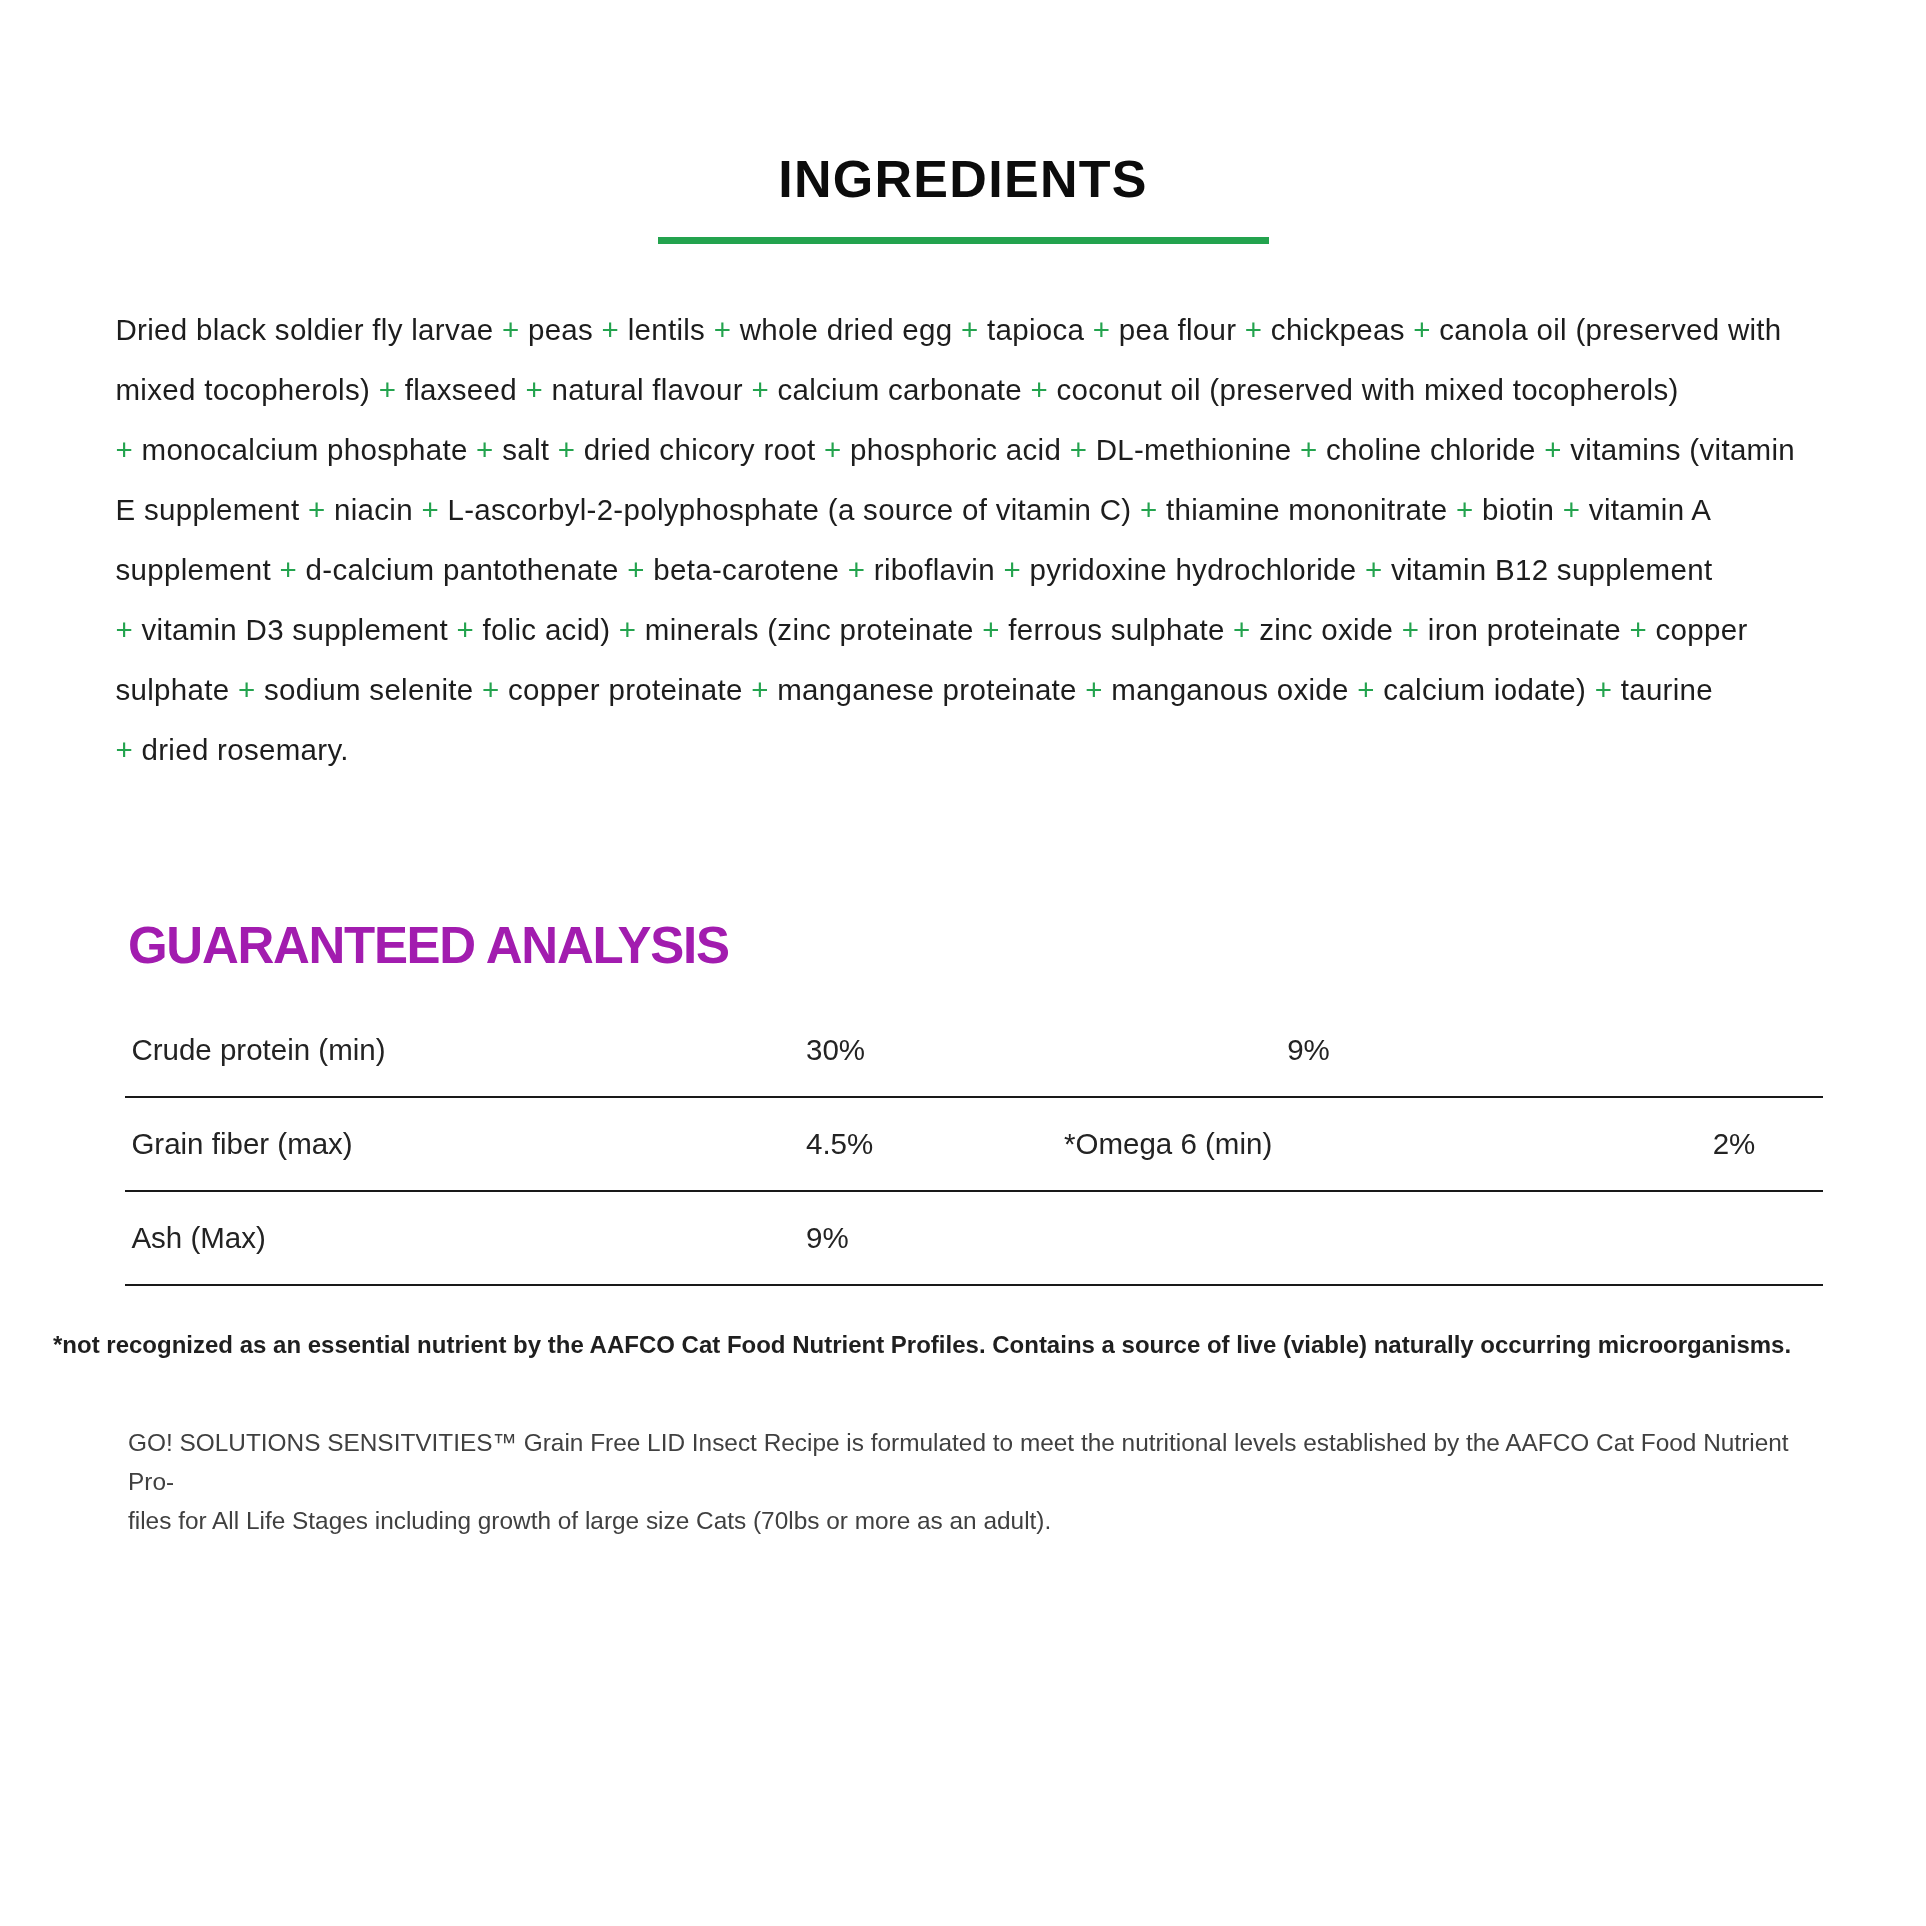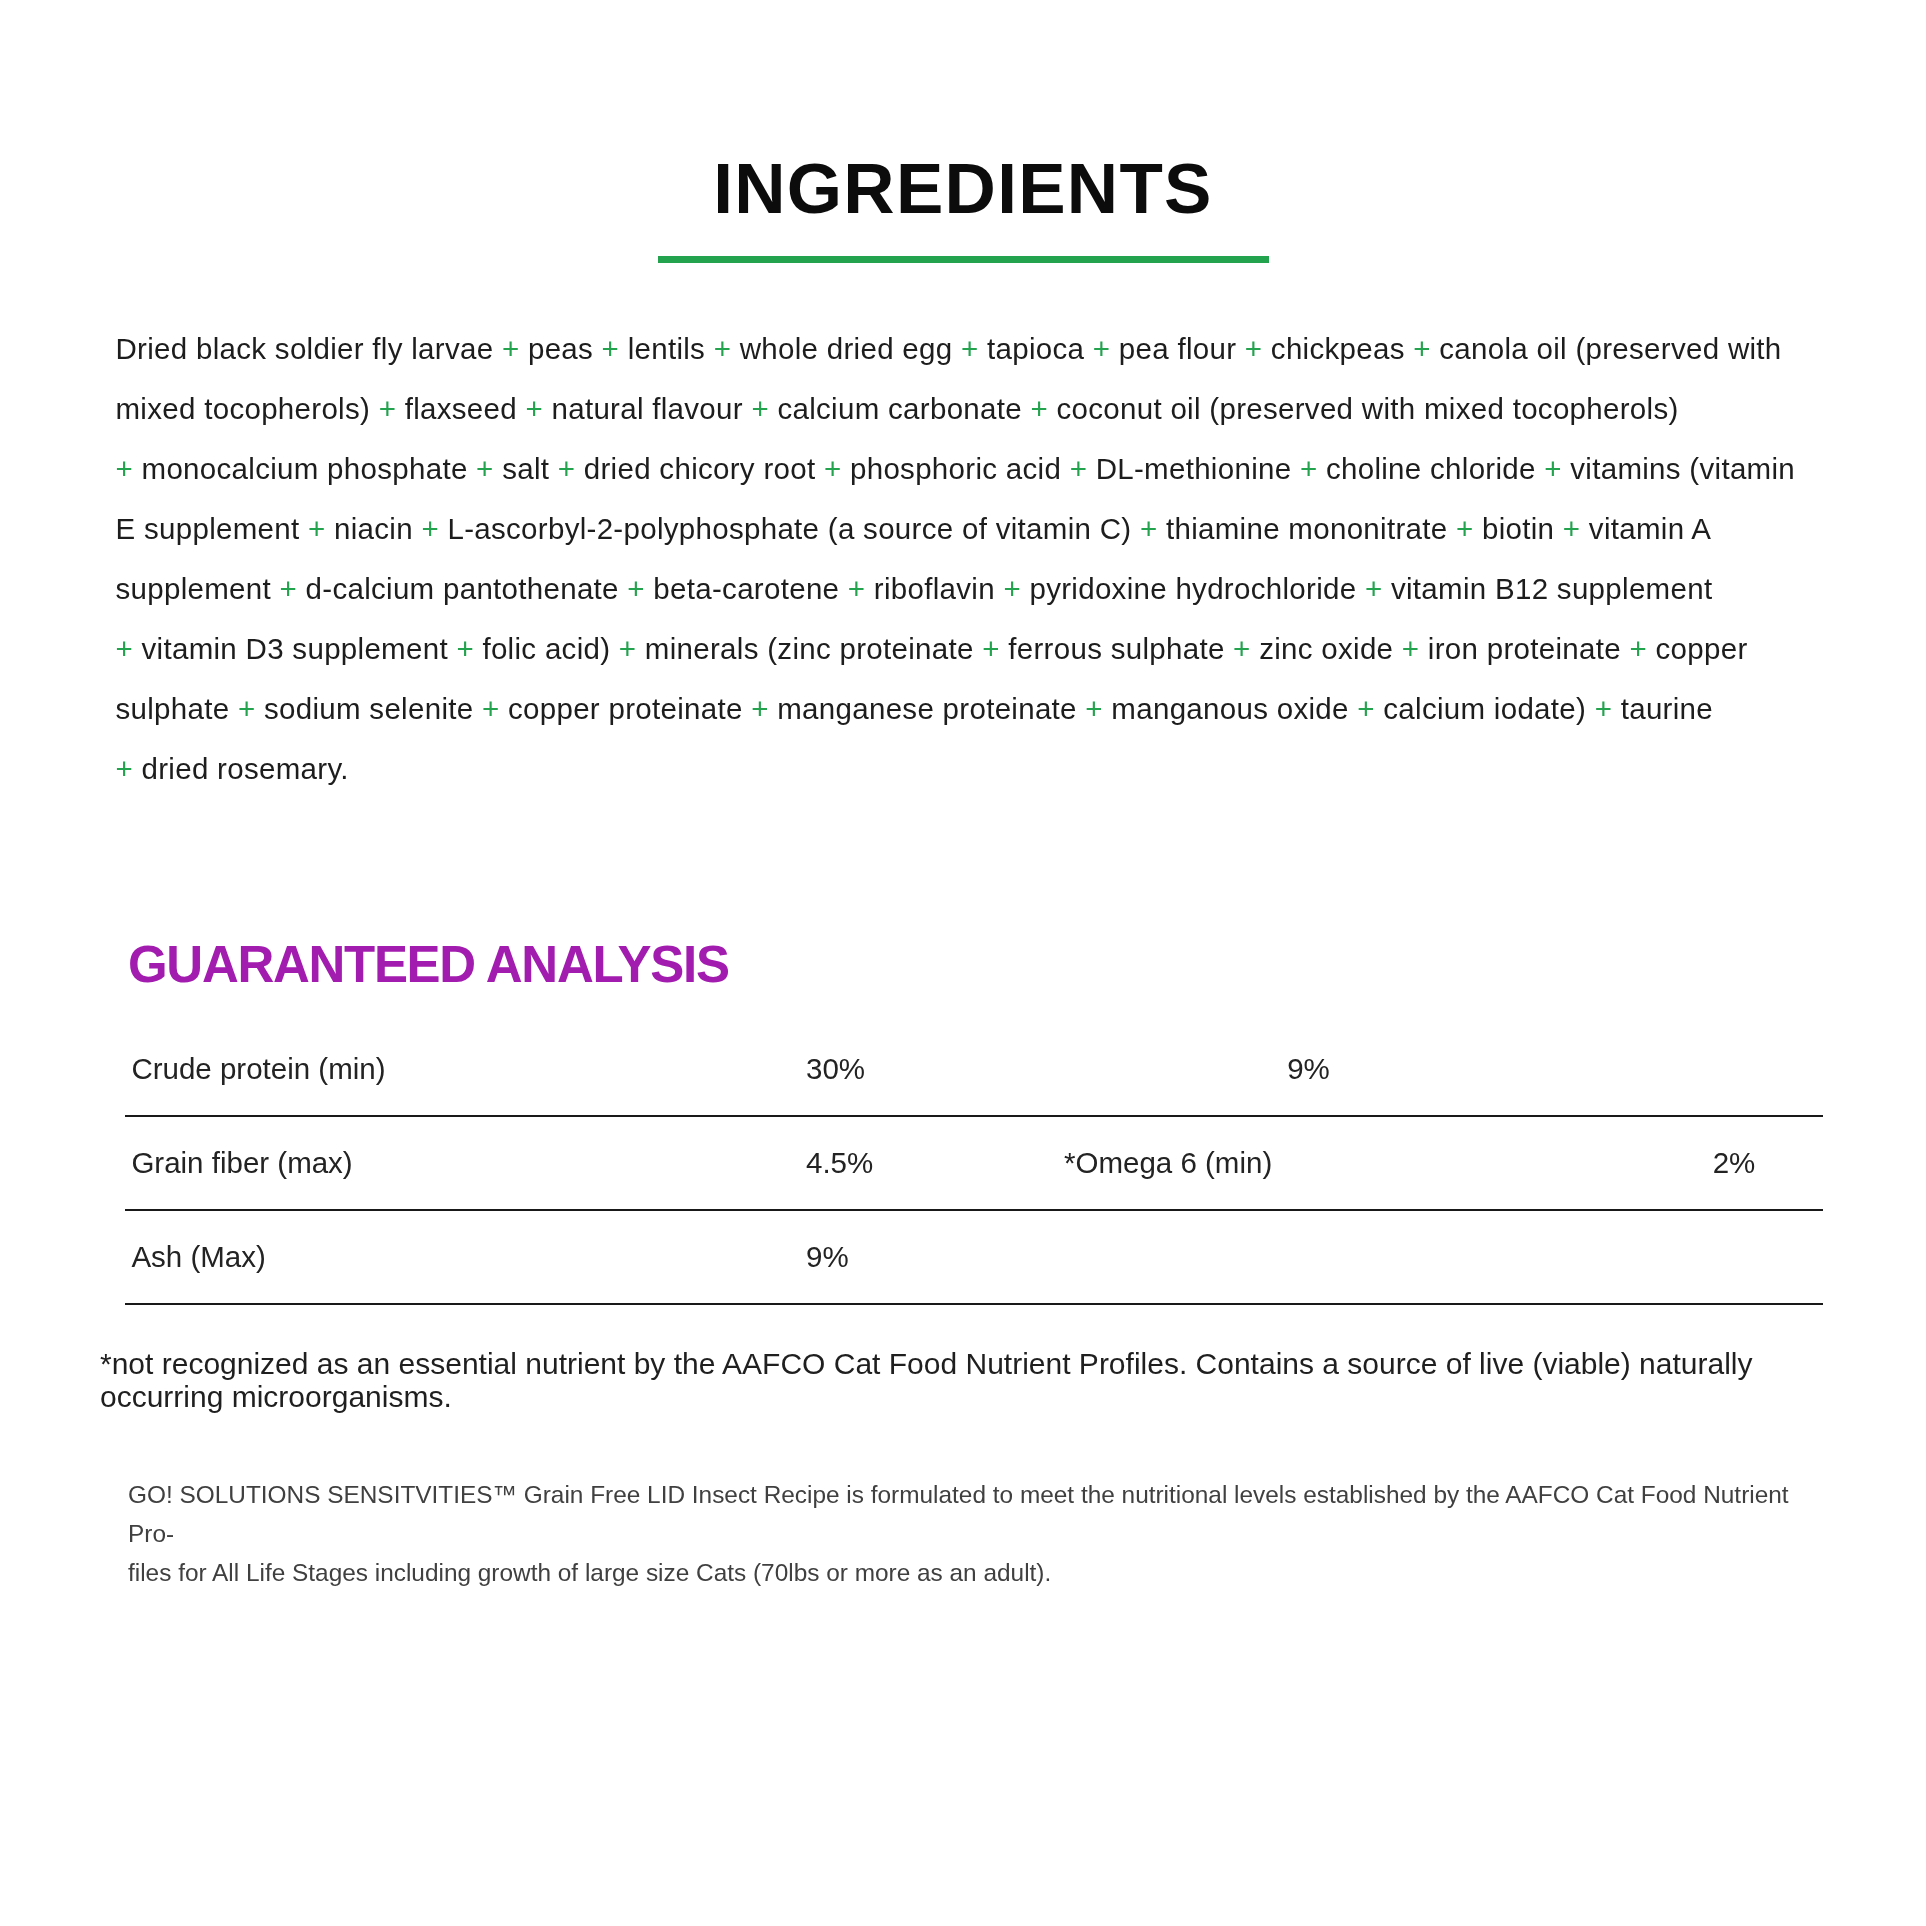--- a/index.html
+++ b/index.html
@@ -9,21 +9,21 @@
     height:1926px;
     background:#ffffff;
     font-family:"Liberation Sans", sans-serif;
     color:#1d1d1d;
     overflow:hidden;
   }
   .title{
     margin:0;
     padding-top:153px;
     text-align:center;
-    font-size:71px;
+    font-size:52px;
     line-height:1;
     font-weight:900;
     letter-spacing:1.3px;
     color:#0c0c0c;
   }
   .green-rule{
     width:611px;
     height:7px;
     margin:32px auto 0 auto;
     background:#23A34E;
@@ -60,24 +60,25 @@
     height:92px;
     border-bottom:2.6px solid #191919;
     font-size:29.5px;
     color:#232323;
   }
   .ga-left-label{padding-left:6.4px;}
   .ga-left-value{text-align:left;}
   .ga-right-label{padding-left:91px;}
   .ga-right-value{text-align:center;}
   .footnote{
-    margin:42px 103px 0 100px;
-    font-size:30px;
+    margin:42px 103px 0 53px;
+    font-size:24px;
     line-height:33px;
     color:#1f1f1f;
+    font-weight:bold;
   }
   .aafco{
     margin:62px 103px 0 128px;
     width:1682px;
     font-size:24.4px;
     line-height:39px;
     color:#404040;
   }
   .aafco span{display:block;}
 </style>

